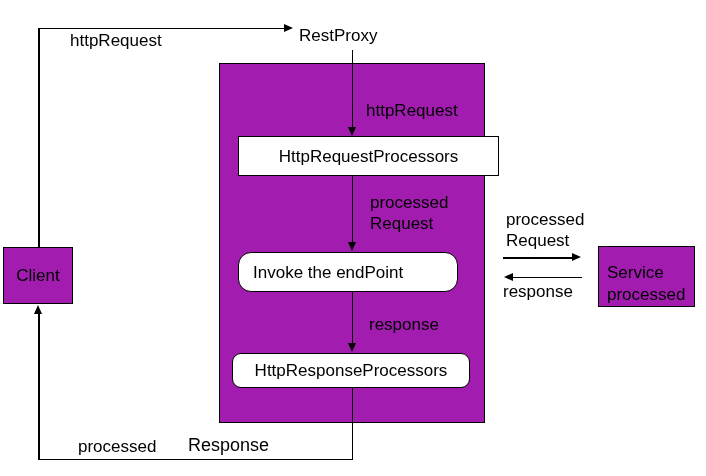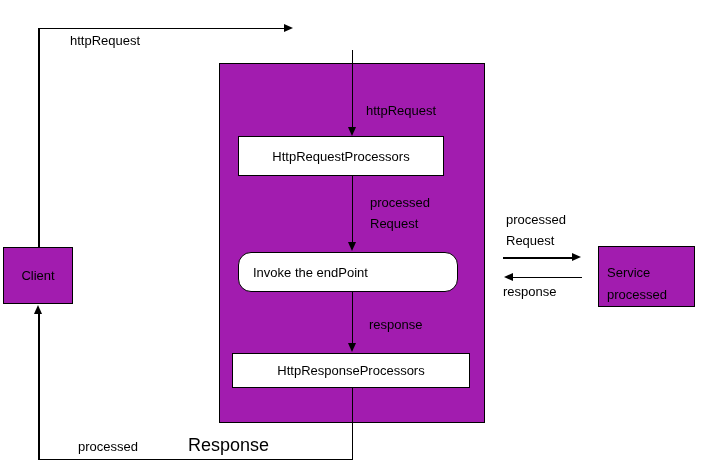--- a/index.html
+++ b/index.html
@@ -1,20 +1,20 @@
 <!DOCTYPE html>
 <html><head>
 <meta charset="utf-8">
 <style>
   html,body{margin:0;padding:0;background:#ffffff;}
   #canvas{
     position:relative;width:706px;height:476px;background:#ffffff;
     font-family:"Liberation Sans",sans-serif;color:#000;overflow:hidden;
   }
-  .lbl{position:absolute;font-size:13px;line-height:21px;white-space:pre;}
+  .lbl{position:absolute;font-size:17px;line-height:21px;white-space:pre;}
   .box{position:absolute;border:1.5px solid #000;box-sizing:border-box;display:flex;align-items:center;}
   .blue{background:#a21caf;}
   .white{background:#ffffff;}
   .hline{position:absolute;height:1.5px;background:#000;}
   .vline{position:absolute;width:1.5px;background:#000;}
   .arr{position:absolute;width:0;height:0;}
   .arr-right{border-left:9px solid #000;border-top:4.5px solid transparent;border-bottom:4.5px solid transparent;}
   .arr-left{border-right:9px solid #000;border-top:4.5px solid transparent;border-bottom:4.5px solid transparent;}
   .arr-down{border-top:9px solid #000;border-left:4.5px solid transparent;border-right:4.5px solid transparent;}
   .arr-up{border-bottom:9px solid #000;border-left:4.5px solid transparent;border-right:4.5px solid transparent;}
@@ -23,44 +23,45 @@
 </head>
 <body>
 
 <div id="canvas">
 
   <div class="vline" style="left:38px;top:28px;height:219px;"></div>
   <div class="hline" style="left:38px;top:27.5px;width:246px;"></div>
   <div class="arr arr-right" style="left:284px;top:23.5px;"></div>
   <div class="lbl" style="left:70px;top:30px;">httpRequest</div>
 
+  <div class="lbl" style="left:299px;top:25px;">RestProxy</div>
 
   <div class="box blue" style="left:219px;top:63px;width:266px;height:360px;"></div>
 
   <div class="vline" style="left:351.5px;top:50px;height:78px;"></div>
   <div class="arr arr-down" style="left:347.5px;top:127px;"></div>
   <div class="lbl" style="left:366px;top:100px;">httpRequest</div>
 
-  <div class="box white center" style="left:238px;top:136px;width:206px;height:40px;">
+  <div class="box white center" style="left:238px;top:136px;width:261px;height:40px;">
     <span class="lbl" style="position:static;">HttpRequestProcessors</span>
   </div>
 
   <div class="vline" style="left:351.5px;top:176px;height:67px;"></div>
   <div class="arr arr-down" style="left:347.5px;top:242px;"></div>
   <div class="lbl" style="left:370px;top:192px;"><span>processed</span><br><span>Request</span></div>
 
   <div class="box white" style="left:238px;top:252px;width:220px;height:40px;padding-left:14px;border-radius:13px;">
     <span class="lbl" style="position:static;">Invoke the endPoint</span>
   </div>
 
   <div class="vline" style="left:351.5px;top:292px;height:52px;"></div>
   <div class="arr arr-down" style="left:347.5px;top:343px;"></div>
   <div class="lbl" style="left:369px;top:314px;">response</div>
 
-  <div class="box white center" style="left:232px;top:353px;width:238px;height:35px;">
+  <div class="box white center" style="left:232px;top:353px;width:238px;height:35px;border-radius:9px;">
     <span class="lbl" style="position:static;">HttpResponseProcessors</span>
   </div>
 
   <div class="vline" style="left:351.5px;top:388px;height:72px;"></div>
   <div class="hline" style="left:38px;top:458.5px;width:315px;"></div>
   <div class="vline" style="left:38px;top:313px;height:147px;"></div>
   <div class="arr arr-up" style="left:34px;top:305px;"></div>
   <div class="lbl" style="left:78px;top:436px;">processed</div>
   <div class="lbl" style="left:188px;top:435px;font-size:18px;">Response</div>
 

